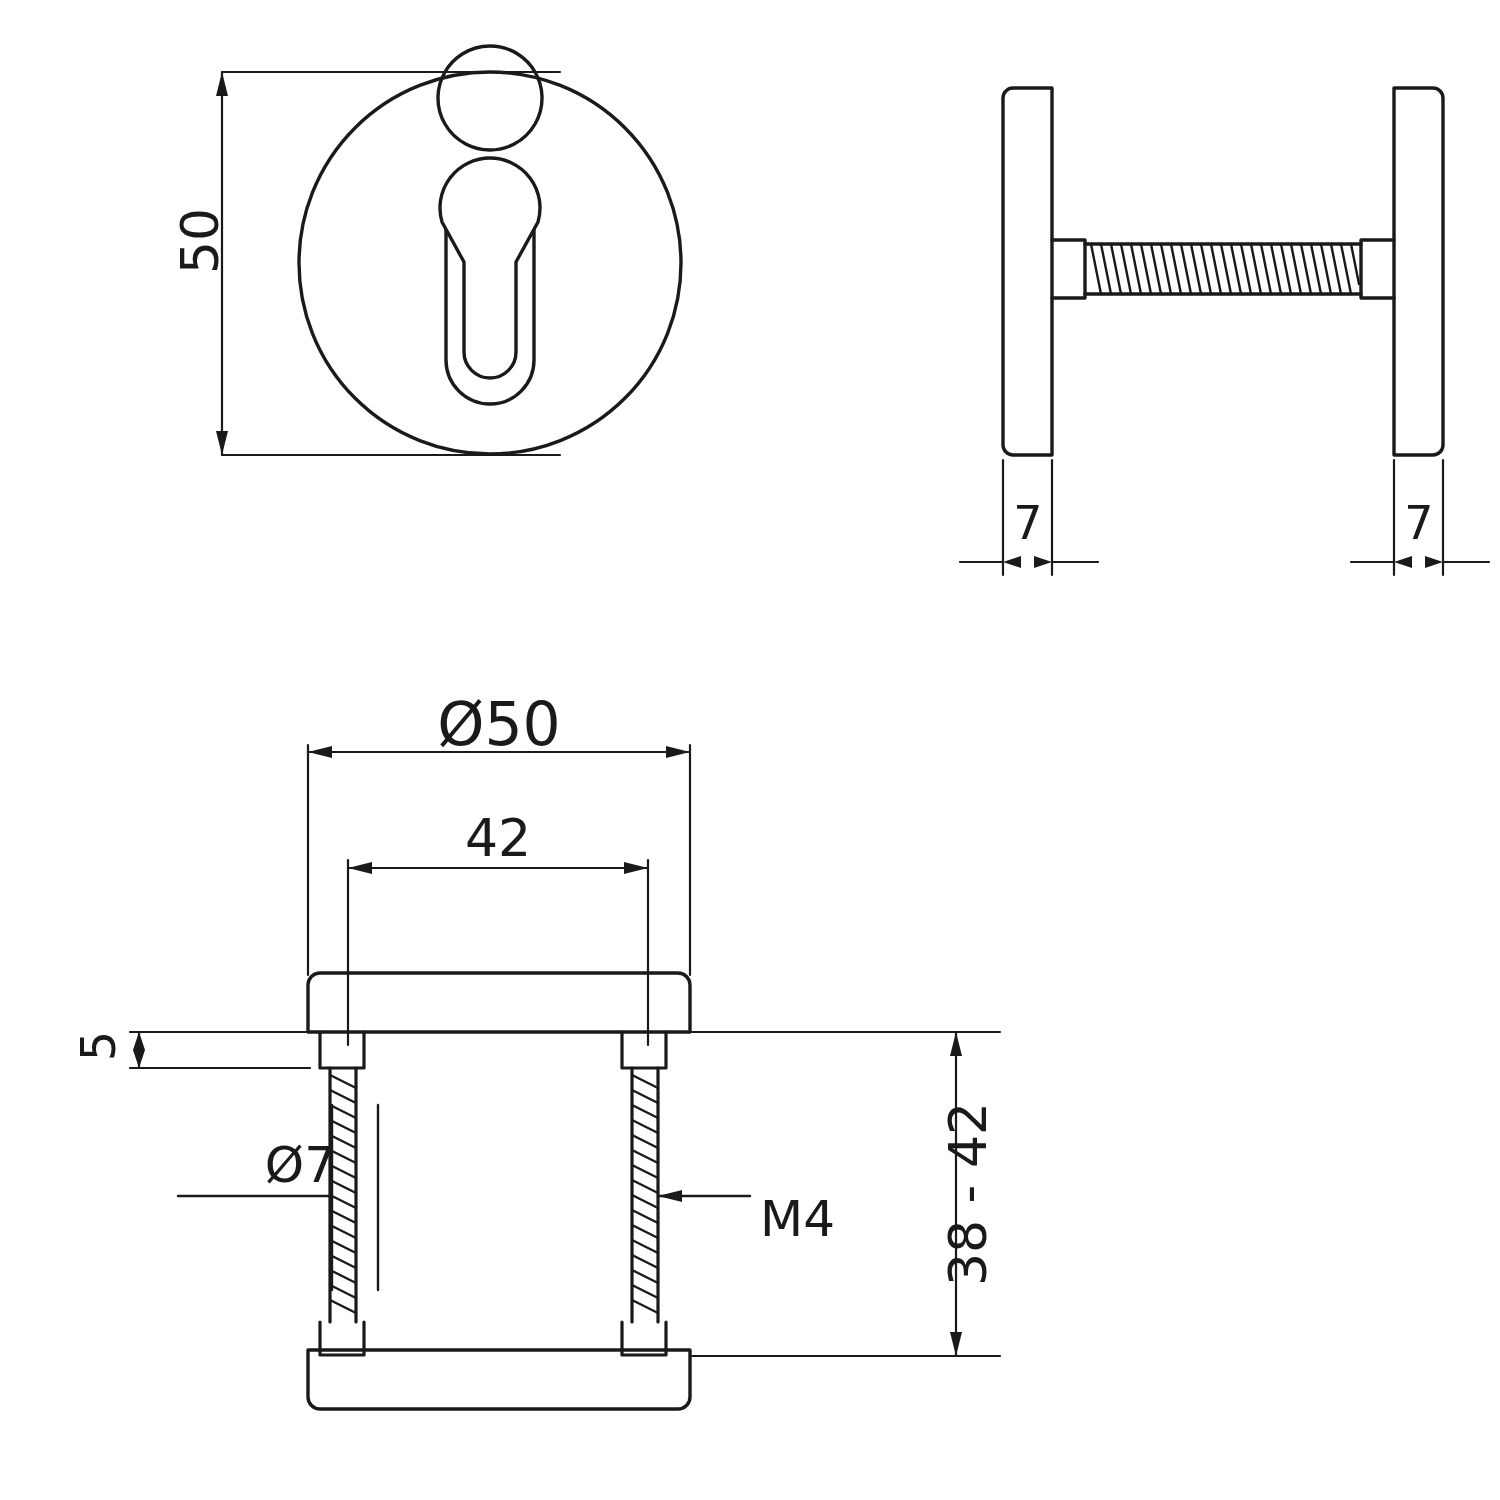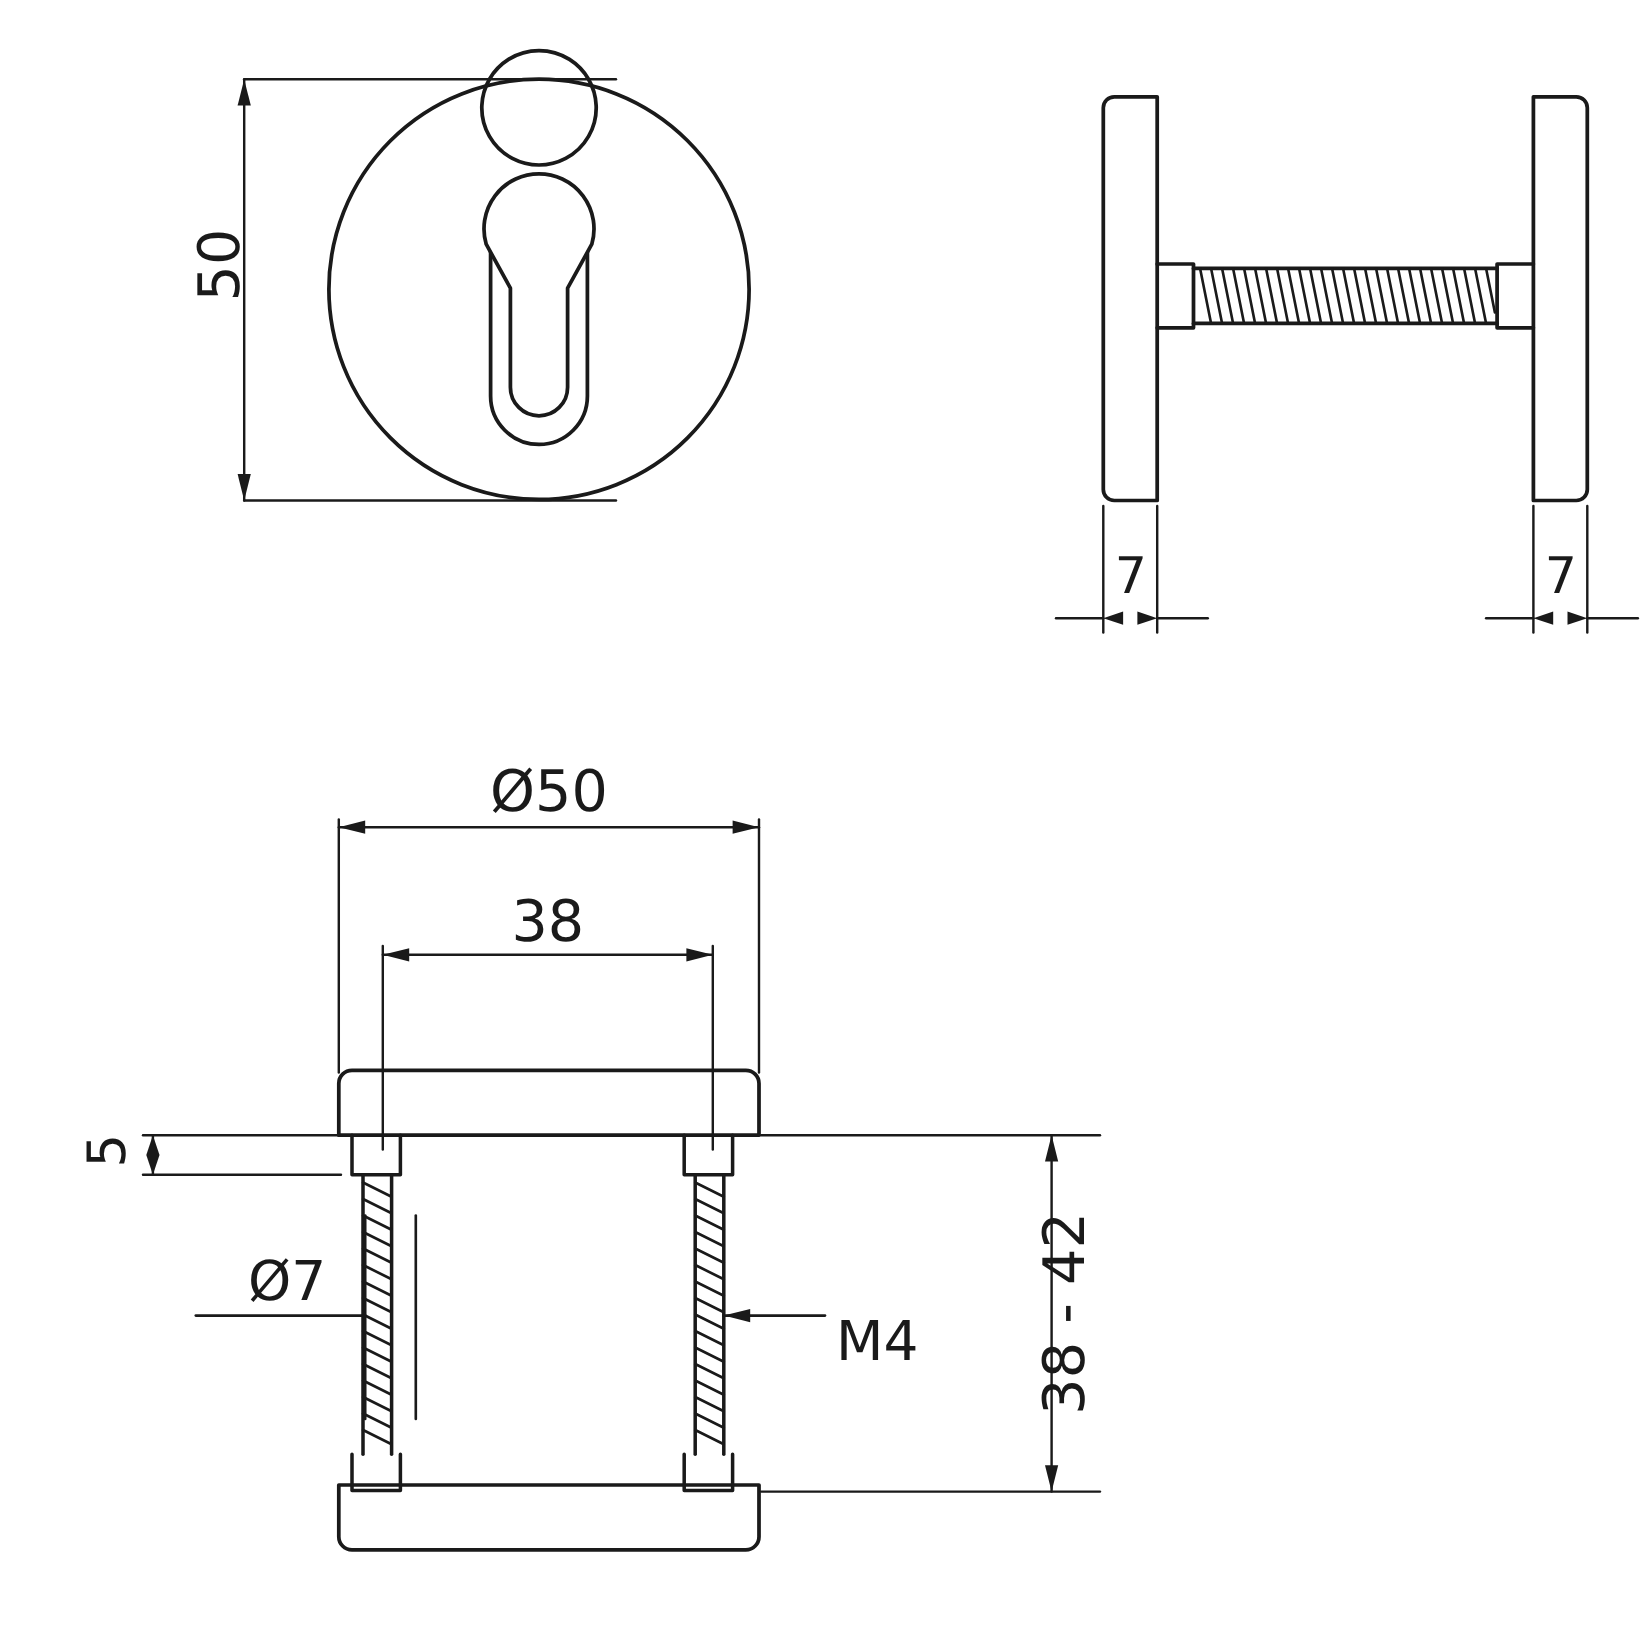--- a/index.html
+++ b/index.html
@@ -281,25 +281,25 @@
 
     </g>
   </svg>
 
   <div class="dim-label rot90" style="left:150px; top:215px; width:100px; text-align:center; font-size:52px;">50</div>
 
   <div class="dim-label" style="left:1000px; top:500px; width:56px; text-align:center; font-size:46px;">7</div>
 
   <div class="dim-label" style="left:1391px; top:500px; width:56px; text-align:center; font-size:46px;">7</div>
 
-  <div class="dim-label" style="left:399px; top:694px; width:200px; text-align:center; font-size:52px;">Ø50</div>
-
-  <div class="dim-label" style="left:448px; top:812px; width:100px; text-align:center; font-size:52px;">38</div>
+  <div class="dim-label" style="left:399px; top:694px; width:200px; text-align:center; font-size:60px;">Ø50</div>
+
+  <div class="dim-label" style="left:448px; top:812px; width:100px; text-align:center; font-size:52px;">42</div>
 
   <div class="dim-label rot90" style="left:68px; top:1022px; width:60px; text-align:center; font-size:48px;">5</div>
 
-  <div class="dim-label" style="left:186px; top:1140px; width:150px; text-align:center; font-size:50px;">Ø7</div>
+  <div class="dim-label" style="left:186px; top:1140px; width:150px; text-align:right; font-size:50px;">Ø7</div>
 
   <div class="dim-label" style="left:760px; top:1166px; width:150px; text-align:left; font-size:50px;margin-top:28px;">M4</div>
 
   <div class="dim-label rot90" style="left:838px; top:1168px; width:260px; text-align:center; font-size:52px;">38 - 42</div>
 
 </div>
 
 </body></html>

